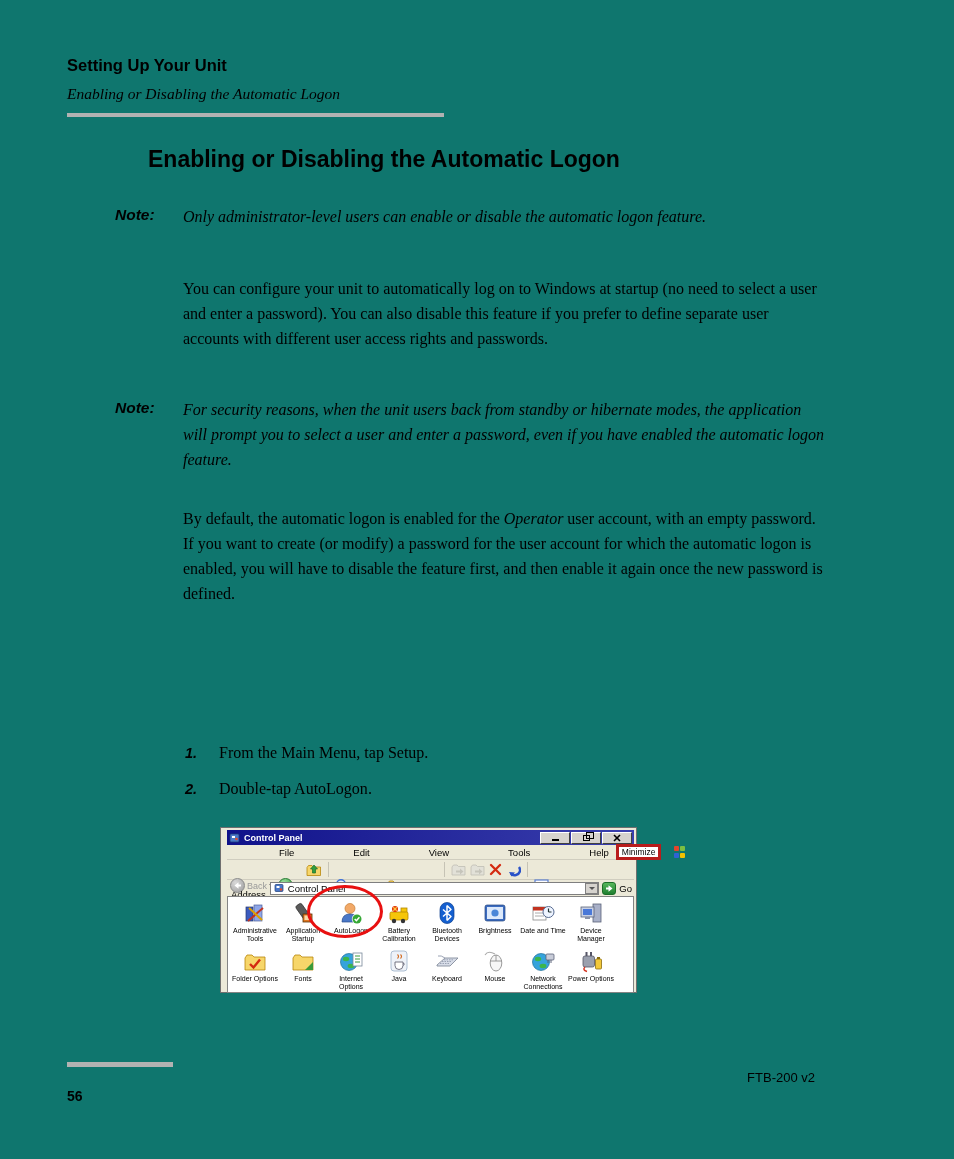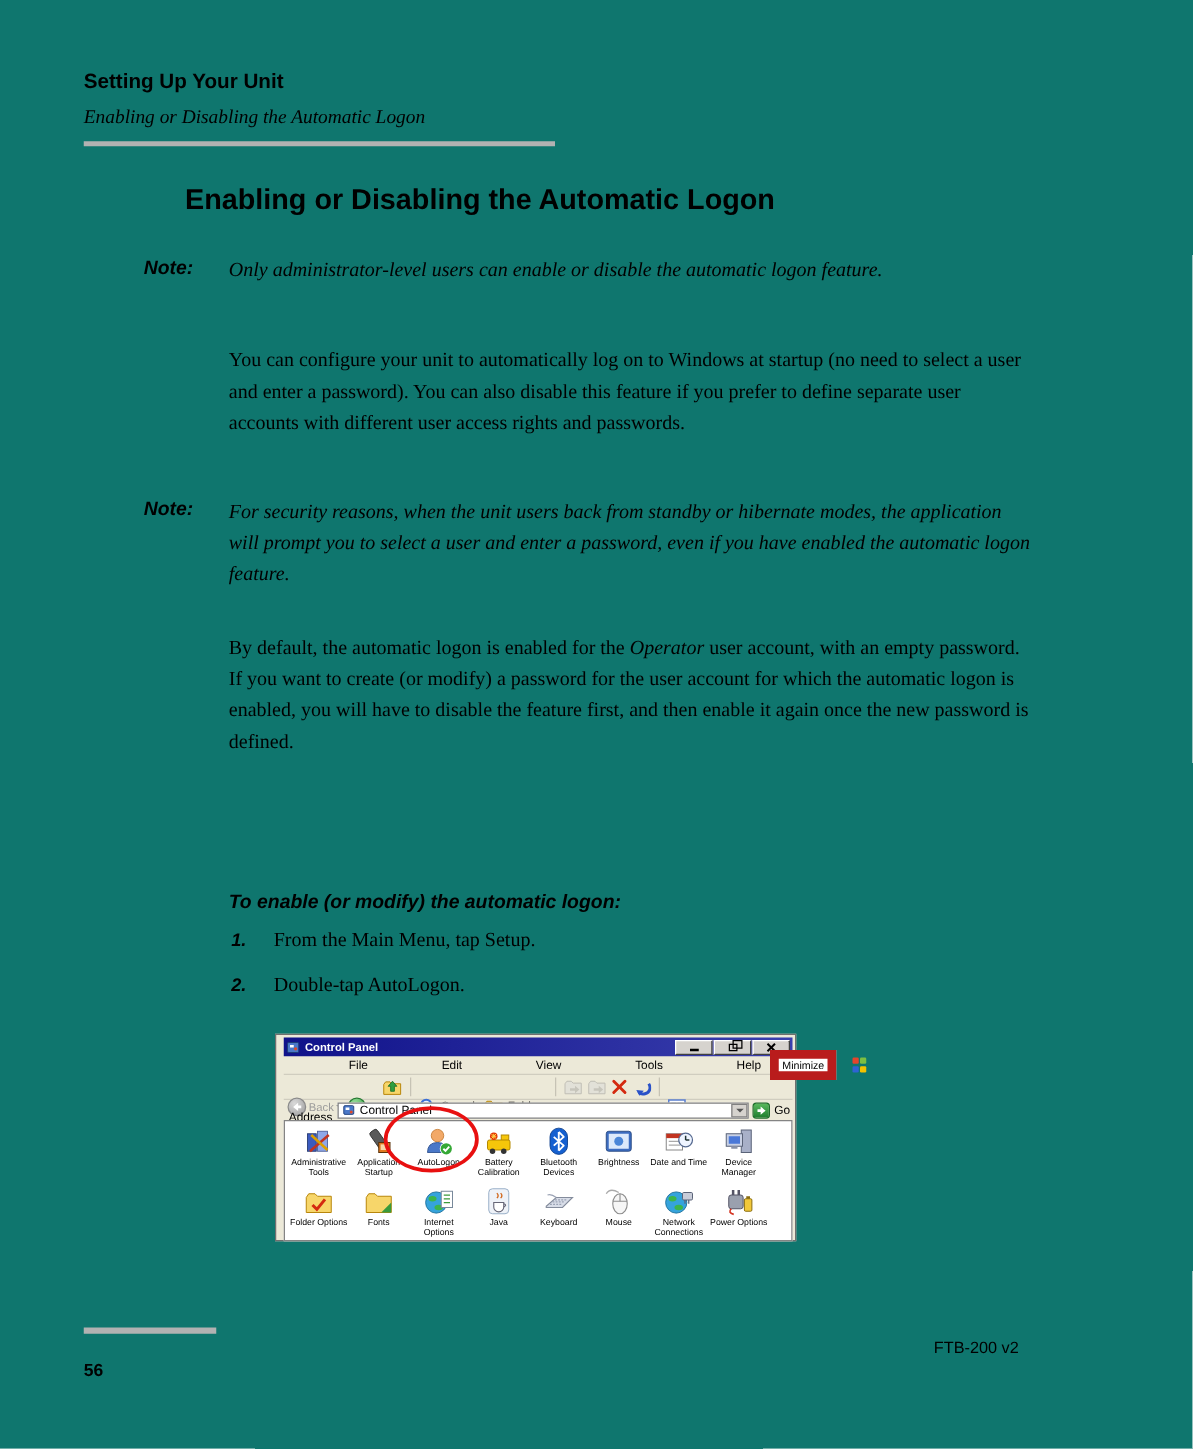--- a/index.html
+++ b/index.html
@@ -50,21 +50,21 @@
             border-top-color:#fff; border-left-color:#fff; margin-left:1px;
             display:flex; align-items:center; justify-content:center; }
   .g-min { width:7px; height:7px; border-bottom:2px solid #000; margin-top:-1px; }
   .g-rest { width:7px; height:6px; border:1px solid #000; position:relative; background:#d6d3ce; margin-top:1px;}
   .g-rest::before { content:""; position:absolute; left:2px; top:-4px; width:6px; height:5px;
                     border:1px solid #000; }
 
   .menubar { height:15px; display:flex; align-items:center; border-bottom:1px solid #d0cdbf; }
   .menu-item { padding:0 7px; font-size:9.5px;margin-left:45px; }
   .menu-spacer { flex:1; }
-  .tooltip { border:7px solid #b91c1c; background:#fff; font-size:8.5px; padding:0 3px; margin-right:13px; }
+  .tooltip { border:3px solid #b91c1c; background:#fff; font-size:8.5px; padding:0 3px; margin-right:13px; }
   .winlogo { width:12px; height:12px; display:grid; grid-template-columns:5px 5px; grid-gap:1px; margin-right:2px; }
   .winlogo span { width:5px; height:5px; border-radius:1px; }
 
   .toolbar { height:20px; display:flex; align-items:center; padding:0 3px; border-bottom:1px solid #d0cdbf; }
   .tb-group { display:flex; align-items:center;margin-top:32px; }
   .circle-btn { width:15px; height:15px; border-radius:50%; display:flex; align-items:center;
                 justify-content:center; margin-right:1px; }
   .circle-back { background:radial-gradient(circle at 35% 30%,#d9d9d9,#9d9d9d); border:1px solid #8a8a8a; }
   .circle-fwd  { background:radial-gradient(circle at 35% 30%,#9fe09f,#2f9e3f); border:1px solid #247a30; }
   .tb-label-dis { color:#9a9a9a; font-size:9px; margin:0 1px; }
@@ -118,21 +118,20 @@
   <div class="para" style="top:276px;">You can configure your unit to automatically log on to Windows at startup (no need to select a user and enter a password). You can also disable this feature if you prefer to define separate user accounts with different user access rights and passwords.</div>
 
   <div class="note" style="top:397px;">
     <div class="note-label">Note:</div>
     <div class="note-text">For security reasons, when the unit users back from standby or hibernate modes, the application will prompt you to select a user and enter a password, even if you have enabled the automatic logon feature.</div>
   </div>
 
   <div class="para" style="top:494px;margin-top:12px;"><span>By default, the automatic logon is enabled for the </span><i>Operator</i><span> user account, with an empty password. If you want to create (or modify) a password for the user account for which the automatic logon is enabled, you will have to disable the feature first, and then enable it again once the new password is defined.</span></div>
 
 
-  <div class="proc-heading">To enable (or modify) the automatic logon:</div>
 
   <div class="step" style="top:744px;">
     <div class="step-num">1.</div>
     <div class="step-text"><span>From the </span><b>Main Menu</b><span>, tap </span><b>Setup</b><span>.</span></div>
   </div>
 
   <div class="step" style="top:780px;">
     <div class="step-num">2.</div>
     <div class="step-text"><span>Double-tap </span><b>AutoLogon</b><span>.</span></div>
   </div>

